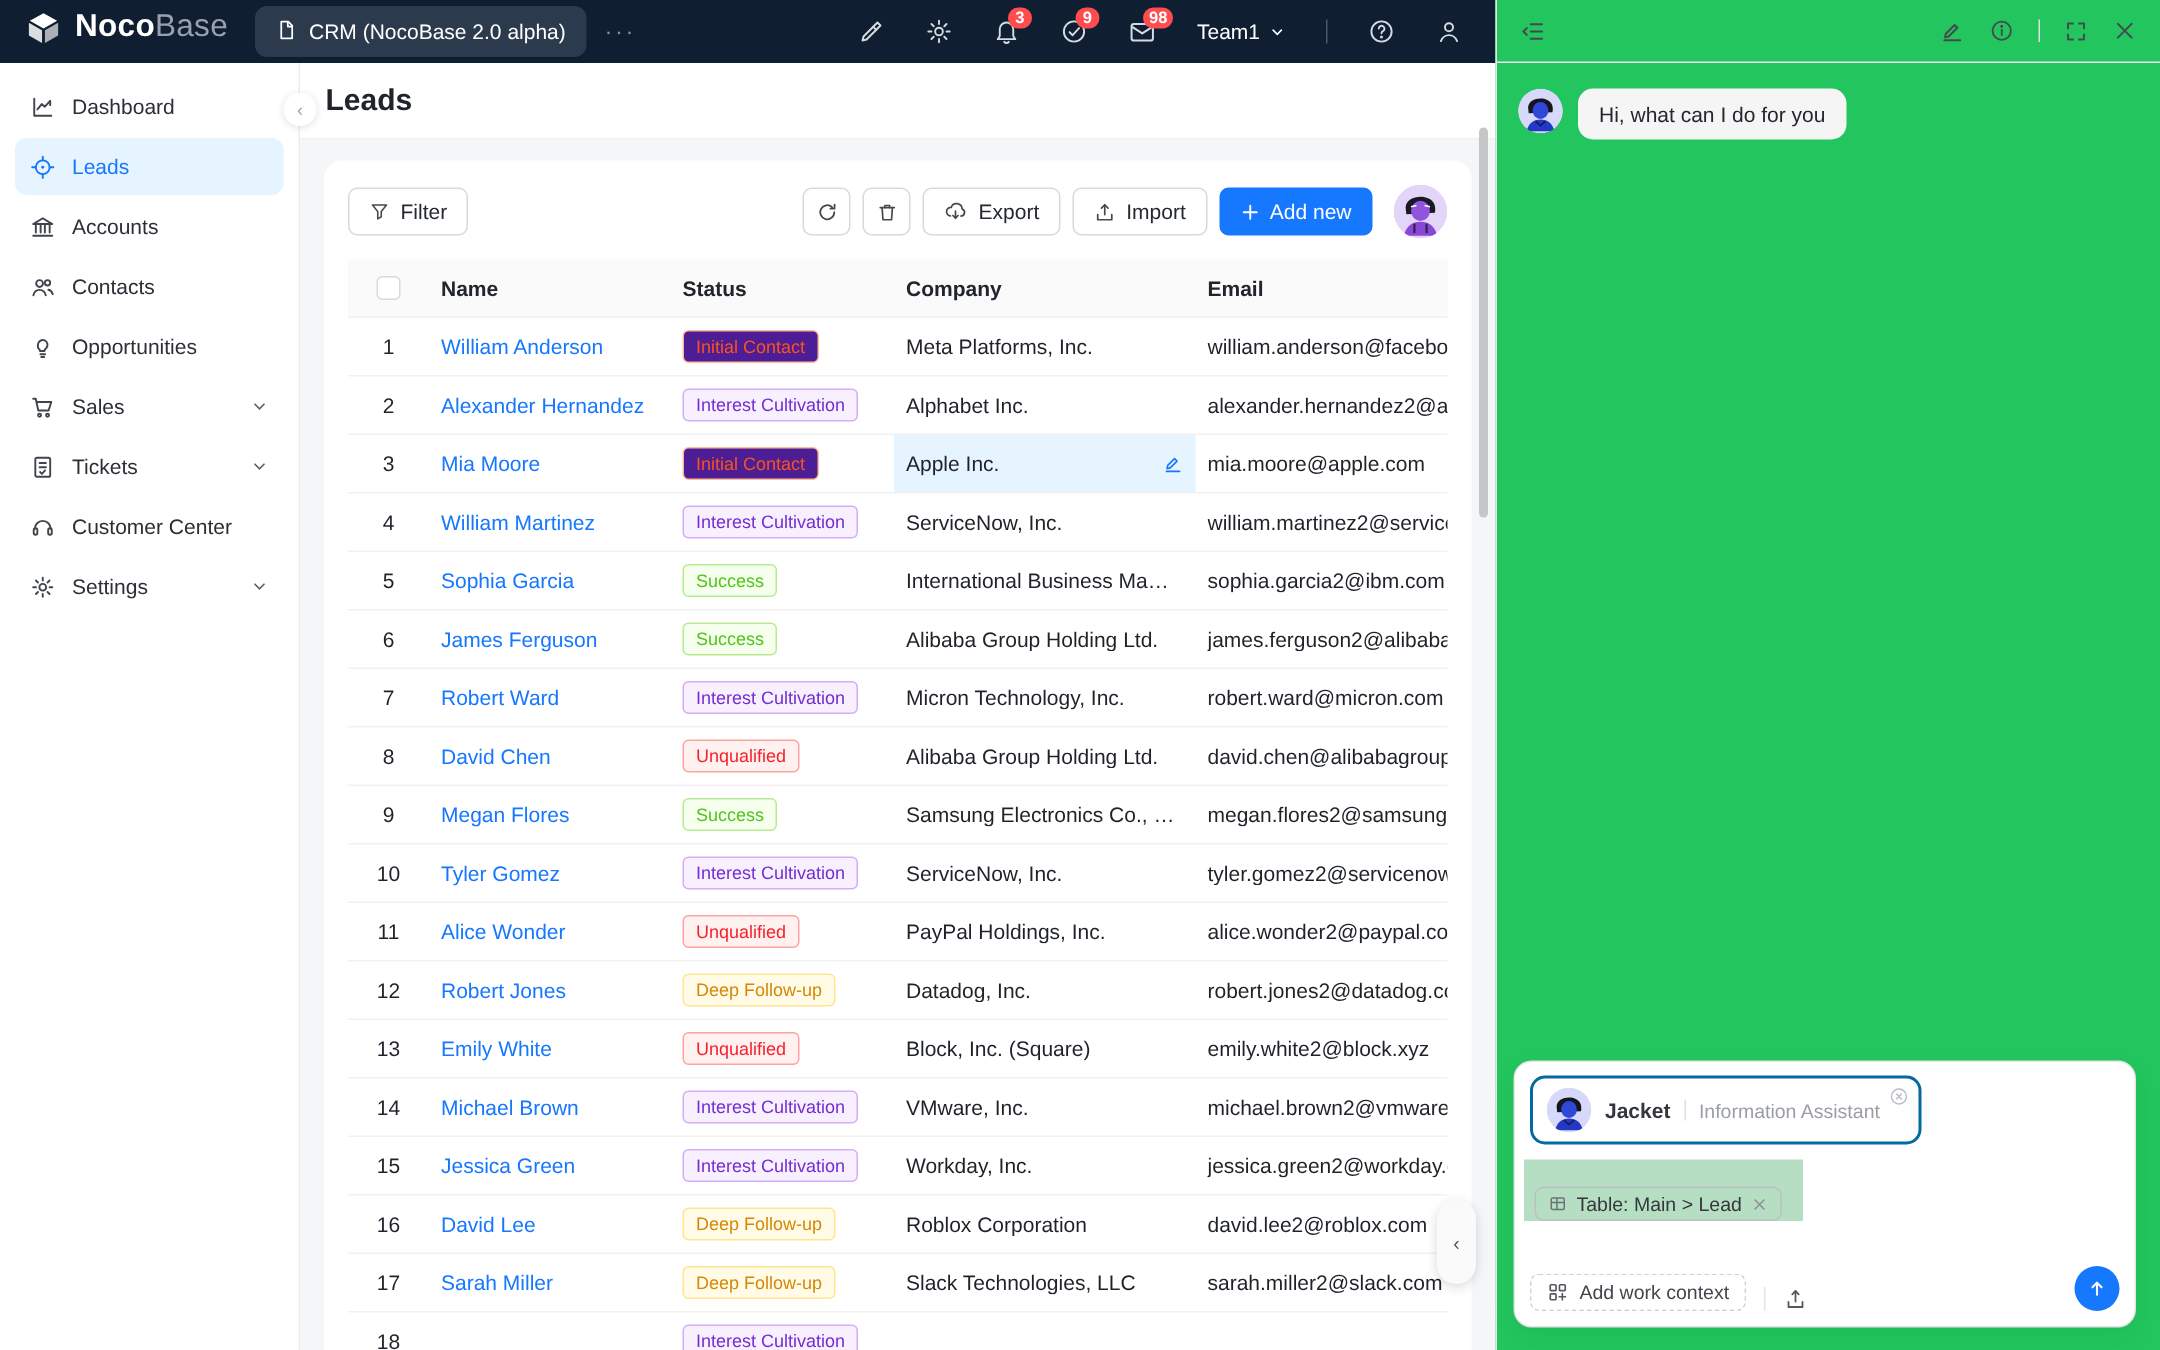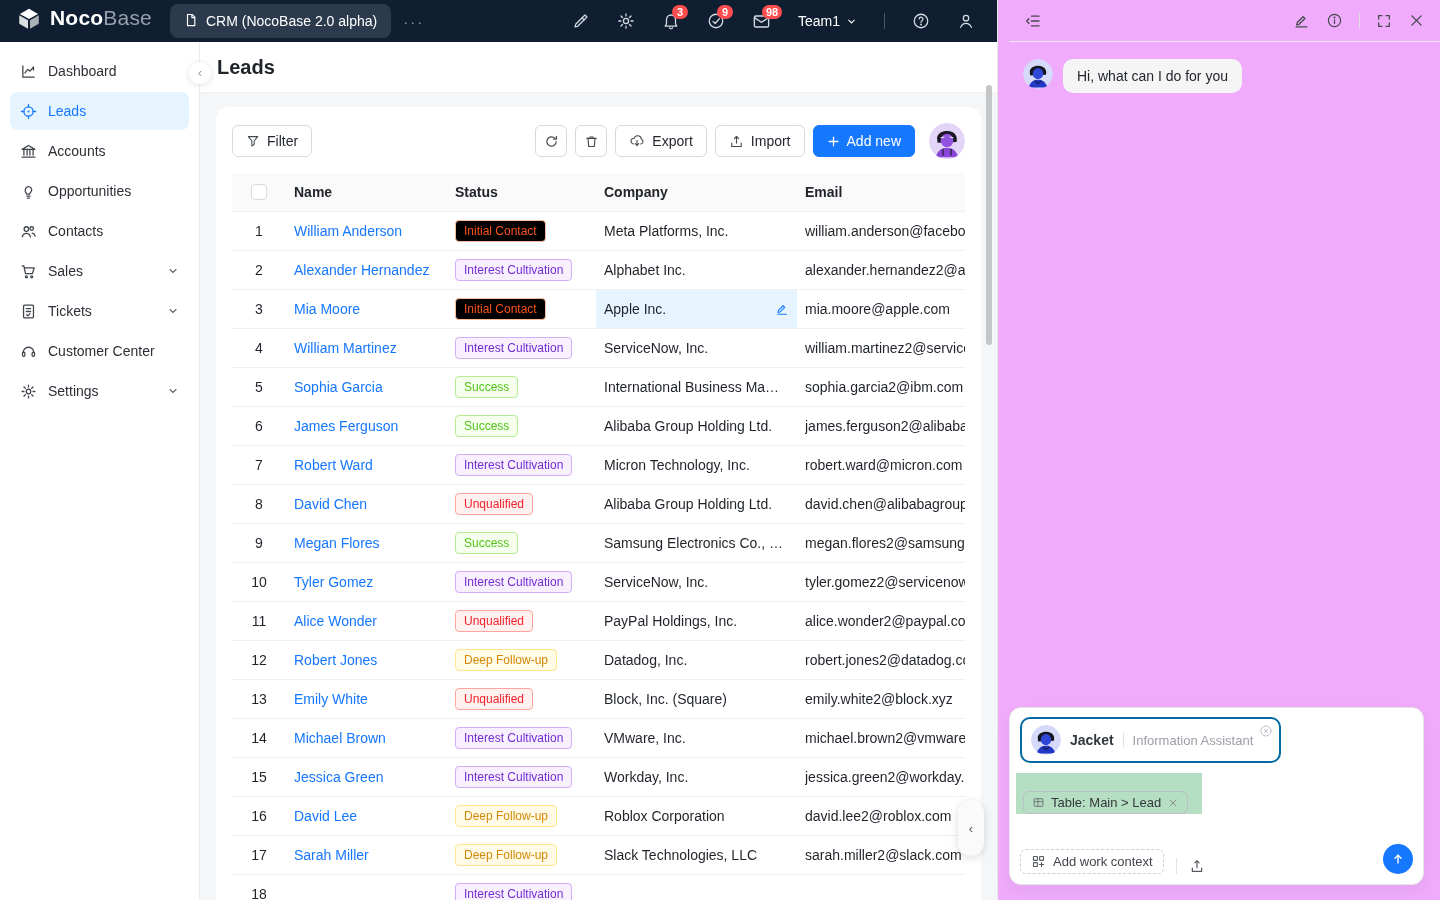--- a/index.html
+++ b/index.html
@@ -67,43 +67,43 @@
   th { height:38px; background:#fafafa; border-bottom:1px solid #f0f0f0; font-size:14px;
     font-weight:700; text-align:left; padding-left:8px; color:#21252c; }
   th.c-idx, td.c-idx { text-align:center; padding-left:0; }
   td { height:39px; border-bottom:1px solid #f1f1f1; font-size:14px; padding-left:8px;
     white-space:nowrap; overflow:hidden; }
   .checkbox { width:16px; height:16px; border:1px solid #d9d9d9; border-radius:4px;
     background:#fff; display:inline-block; vertical-align:middle; cursor:pointer; }
   .name-link { color:#1677ff; text-decoration:none; cursor:pointer; }
   .tag { display:inline-block; font-size:12px; line-height:20px; padding:0 8px;
     border-radius:4px; border:1px solid transparent; }
-  .tag-volcano { color:#fa541c; background:#000000; border-color:#ffbb96; }
+  .tag-volcano { color:#fa541c; background:#4c1d95; border-color:#ffbb96; }
   .tag-purple  { color:#722ed1; background:#f9f0ff; border-color:#d3adf7; }
   .tag-green   { color:#52c41a; background:#f6ffed; border-color:#b7eb8f; }
   .tag-red     { color:#f5222d; background:#fff1f0; border-color:#ffa39e; }
   .tag-gold    { color:#d48806; background:#fffbe6; border-color:#ffe58f; }
   td.c-company { position:relative; }
   td.c-company.cell-selected { background:#e6f4ff; }
   .company-text { display:block; overflow:hidden; text-overflow:ellipsis; white-space:nowrap;
     padding-right:14px; }
   .edit-pencil { position:absolute; right:8px; top:50%; transform:translateY(-50%);
     color:#1677ff; cursor:pointer; display:flex; }
   td.c-email span { display:block; overflow:hidden; white-space:nowrap; }
 
   .scroll-thumb { position:absolute; right:5px; top:43px; width:6px; height:260px;
     background:#c4c6c8; border-radius:3px; cursor:pointer; }
   .panel-collapse-pill { position:absolute; right:13px; top:758px; width:26px; height:56px;
     background:#fafafa; border-radius:13px; box-shadow:0 2px 8px rgba(0,0,0,.15);
     display:flex; align-items:center; justify-content:center; color:#595959; font-size:13px;
     cursor:pointer; }
 
   
-  .chat-panel { width:443px; background:#f0abfc; border-left:1px solid #e8e8e8; position:relative;
-    display:flex; flex-direction:column;padding-left:11px; }
+  .chat-panel { width:443px; background:#22c55e; border-left:1px solid #e8e8e8; position:relative;
+    display:flex; flex-direction:column; }
   .chat-header { height:42px; border-bottom:1px solid #ececec; display:flex; align-items:center;
     padding:0 15px; flex:none; }
   .ch-icon { color:#45494e; display:flex; cursor:pointer; }
   .ch-right { margin-left:auto; display:flex; align-items:center; gap:16px; }
   .ch-divider { width:1px; height:15px; background:#e0e0e0; }
   .chat-body { padding:17px 14px; }
   .msg-row { display:flex; gap:10px; align-items:flex-start; }
   .msg-avatar { width:30px; height:30px; }
   .bubble { background:#f5f5f5; border-radius:10px; padding:9px 14px; font-size:14px; color:#23272e; }
 
@@ -246,37 +246,37 @@
             <svg width="17" height="17" viewBox="0 0 24 24" fill="none" stroke="currentColor" stroke-width="1.8" stroke-linecap="round" stroke-linejoin="round">
               <path d="M3 9l9-5.5L21 9H3z"></path>
                 <path d="M5.5 9v8M10 9v8M14 9v8M18.5 9v8"></path>
                 <path d="M3 20h18"></path>
             </svg>
             </span>
           <span>Accounts</span>
         </div>
         <div class="side-item">
           <span class="s-icon">
-            <svg width="17" height="17" viewBox="0 0 24 24" fill="none" stroke="currentColor" stroke-width="1.8" stroke-linecap="round" stroke-linejoin="round">
-              <path d="M7.5 9.7a4.5 4.5 0 1 1 7.6 3.3c-.9.8-1.5 1.6-1.5 2.6h-4.2c0-1-.6-1.8-1.5-2.6a4.5 4.5 0 0 1-.4-3.3z"></path>
-              <path d="M9.8 18.6h4.4M10.6 21.2h2.8"></path>
-            </svg>
-            </span>
-          <span>Opportunities</span>
-        </div>
-        <div class="side-item">
-          <span class="s-icon">
             <svg width="17" height="17" viewBox="0 0 24 24" fill="none" stroke="currentColor" stroke-width="1.8" stroke-linecap="round">
               <circle cx="9" cy="8.5" r="3.2"></circle>
                 <path d="M3.2 19.5c.8-3.3 2.9-5 5.8-5s5 1.7 5.8 5"></path>
               <circle cx="16.5" cy="7.8" r="2.5"></circle>
                 <path d="M17.3 14.3c2.2.4 3.5 1.8 4.1 4.2"></path>
             </svg>
             </span>
           <span>Contacts</span>
+        </div>
+        <div class="side-item">
+          <span class="s-icon">
+            <svg width="17" height="17" viewBox="0 0 24 24" fill="none" stroke="currentColor" stroke-width="1.8" stroke-linecap="round" stroke-linejoin="round">
+              <path d="M7.5 9.7a4.5 4.5 0 1 1 7.6 3.3c-.9.8-1.5 1.6-1.5 2.6h-4.2c0-1-.6-1.8-1.5-2.6a4.5 4.5 0 0 1-.4-3.3z"></path>
+              <path d="M9.8 18.6h4.4M10.6 21.2h2.8"></path>
+            </svg>
+            </span>
+          <span>Opportunities</span>
         </div>
         <div class="side-item">
           <span class="s-icon">
             <svg width="17" height="17" viewBox="0 0 24 24" fill="none" stroke="currentColor" stroke-width="1.8" stroke-linecap="round" stroke-linejoin="round">
               <path d="M3 4h2.4L7.8 15h9.7L20 7H6"></path>
                 <circle cx="9" cy="19.5" r="1.4"></circle>
                 <circle cx="16.5" cy="19.5" r="1.4"></circle>
             </svg>
             </span>
           <span>Sales</span>

